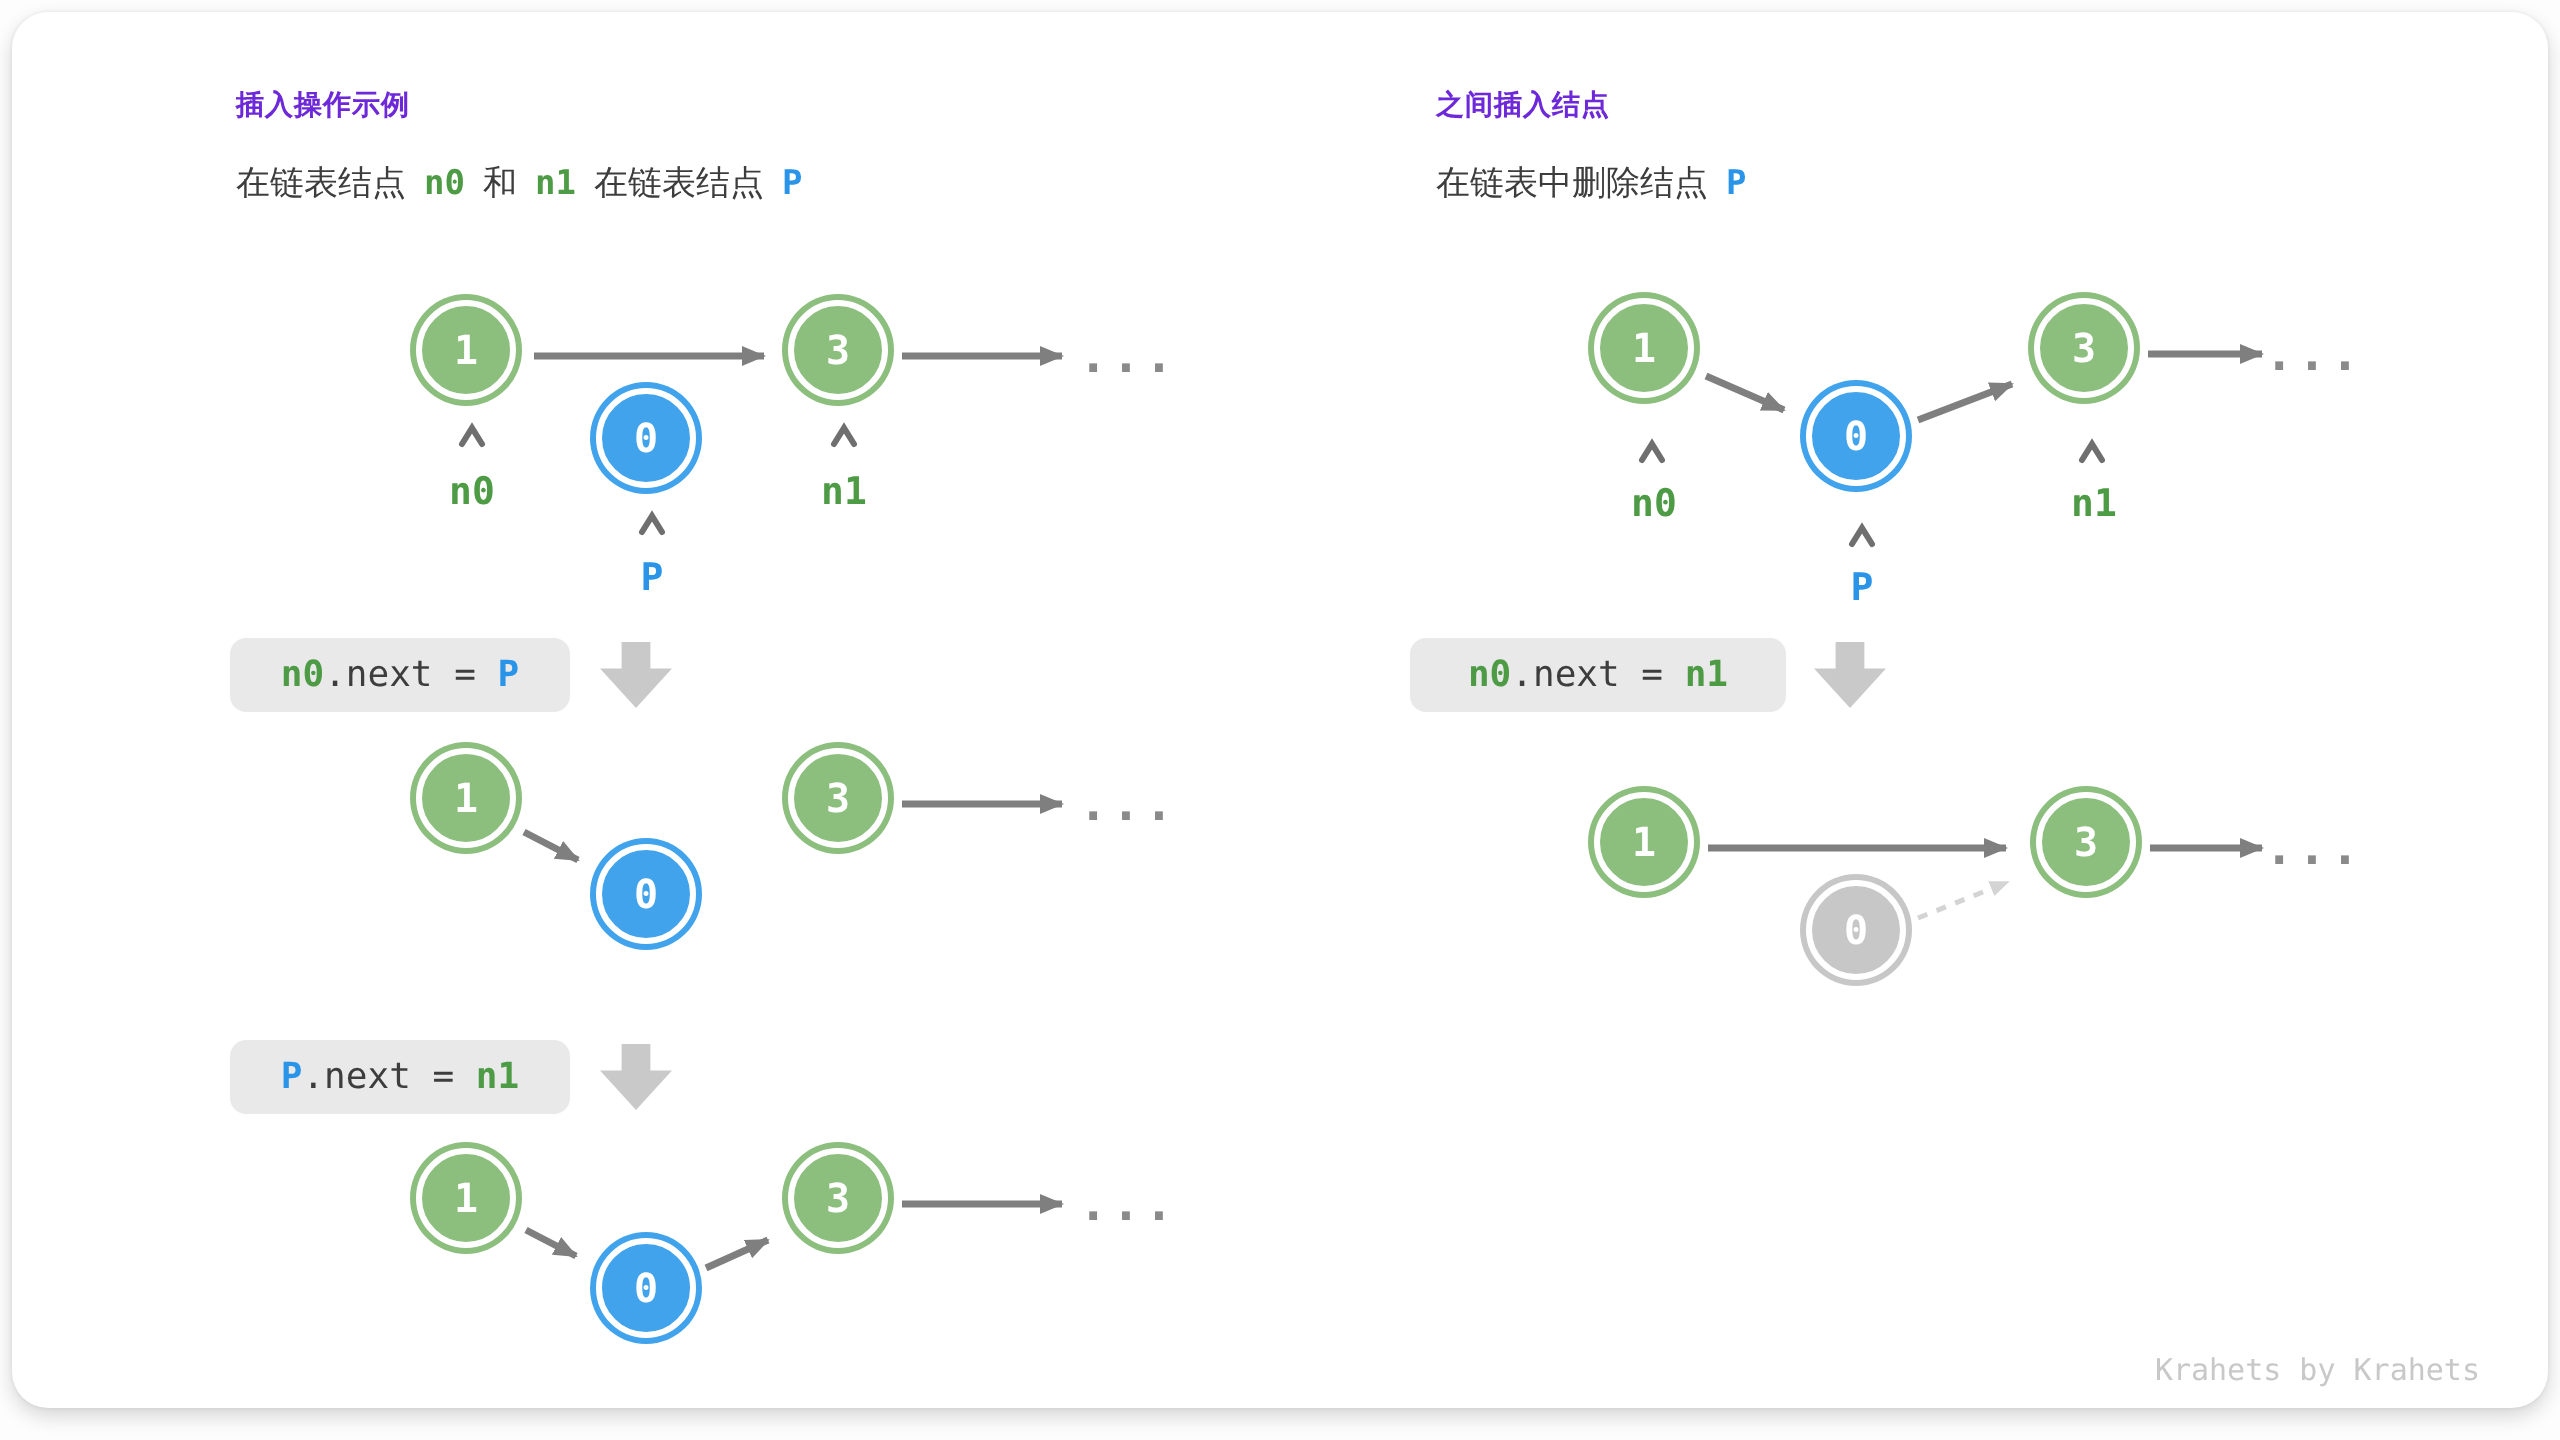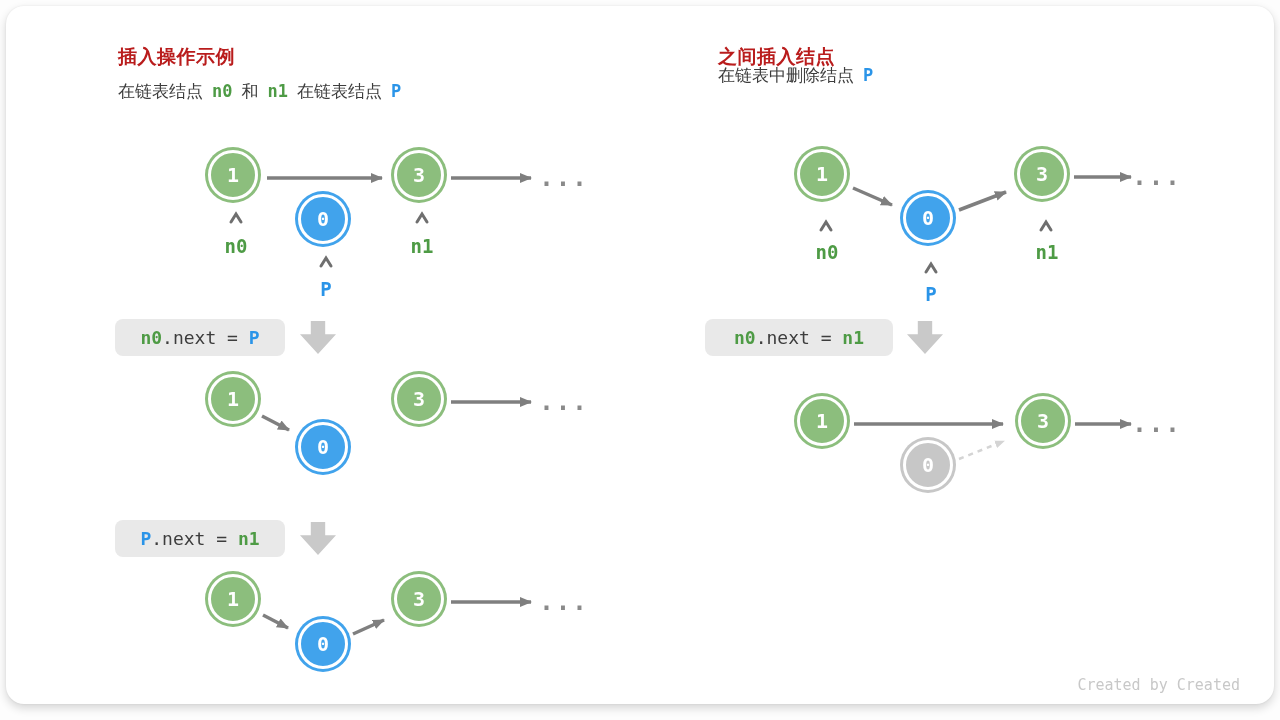--- a/index.html
+++ b/index.html
@@ -7,21 +7,21 @@
     width:1280px;height:720px;position:relative;overflow:hidden;
     background:#fdfdfd;
     font-family:"Liberation Sans",sans-serif;
   }
   .card{
     position:absolute;left:6px;top:6px;right:6px;bottom:16px;
     background:#ffffff;border-radius:18px;
     box-shadow:0 4px 10px rgba(0,0,0,0.16), 0 0 2px rgba(0,0,0,0.08);
   }
   .panel-title{
-    position:absolute;font-size:19px;font-weight:bold;color:#b91c1c;letter-spacing:0.5px;
+    position:absolute;font-size:14px;font-weight:bold;color:#6d28d9;letter-spacing:0.5px;
   }
   .panel-subtitle{
     position:absolute;font-size:17px;color:#3d3d3d;
     display:inline-flex;align-items:baseline;gap:9px;white-space:nowrap;
   }
   .tok{font-family:"DejaVu Sans Mono",monospace;font-weight:bold;font-size:17px;}
   .tok-green{color:var(--green_text,#4E9B45);}
   .tok-blue{color:var(--blue_text,#2A94E8);}
   .node{
     position:absolute;width:44px;height:44px;border-radius:50%;
@@ -154,21 +154,21 @@
   </div>
 <div class="node node-blue" style="left:298px;top:619px">
     <span>0</span>
   </div>
 <div class="node node-green" style="left:394px;top:574px">
     <span>3</span>
   </div>
 <span class="dots" style="left:564px;top:590px">...</span>
 
 <div class="panel-title" style="left:718px;top:44px">之间插入结点</div>
-<div class="panel-subtitle" style="left:718px;top:64px">
+<div class="panel-subtitle" style="left:718px;top:80px">
   <span>在链表中删除结点</span>
   <span class="tok tok-blue">P</span>
 </div>
 
 <div class="node node-green" style="left:797px;top:149px">
     <span>1</span>
   </div>
 <div class="node node-blue" style="left:903px;top:193px">
     <span>0</span>
   </div>
@@ -191,13 +191,13 @@
     <span>1</span>
   </div>
 <div class="node node-gray" style="left:903px;top:440px">
     <span>0</span>
   </div>
 <div class="node node-green" style="left:1018px;top:396px">
     <span>3</span>
   </div>
 <span class="dots" style="left:1157px;top:412px">...</span>
 
-<div class="credit">Created by Created</div>
+<div class="credit">Krahets by Krahets</div>
 
 </body></html>

